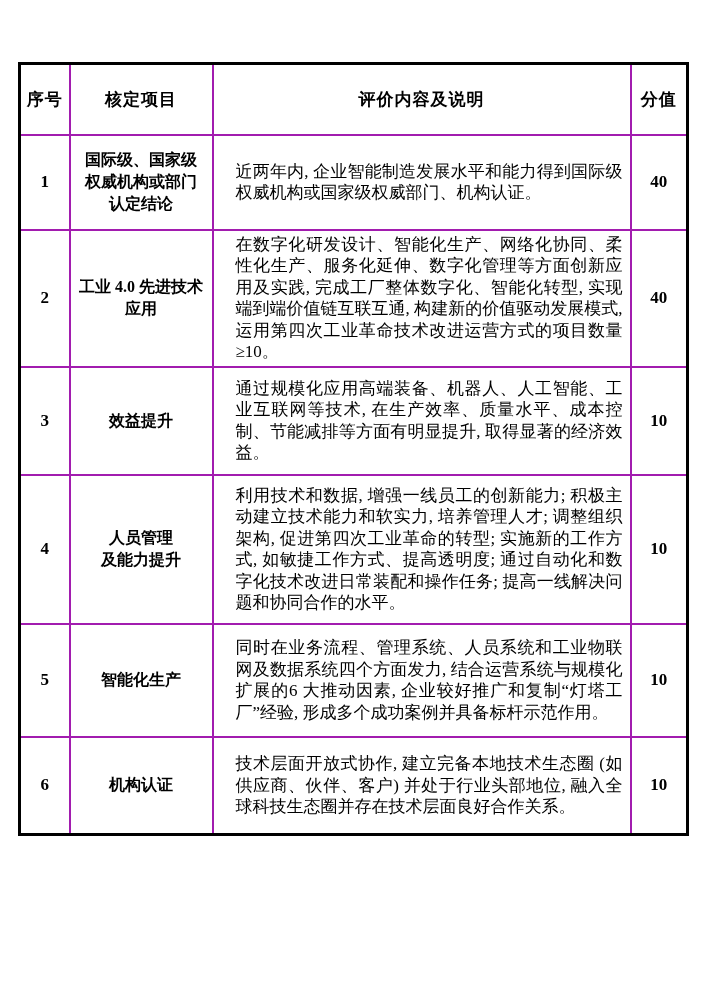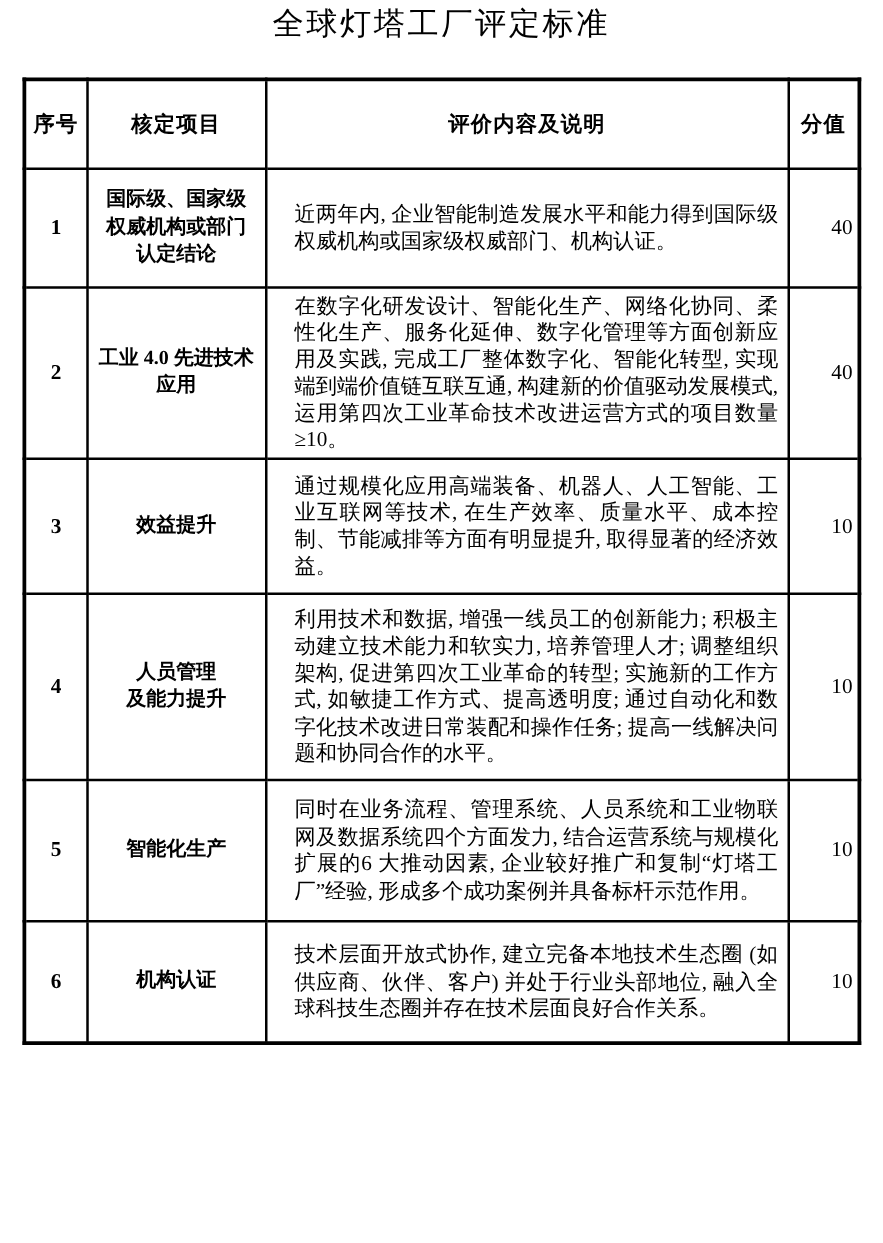--- a/index.html
+++ b/index.html
@@ -30,21 +30,21 @@
   table.eval-table {
     position: absolute;
     left: 18px;
     top: 62px;
     width: 668px;
     border-collapse: collapse;
     table-layout: fixed;
     border: 3px solid #000000;
   }
   .eval-table th, .eval-table td {
-    border: 2px solid #000000;
+    border: 2px solid #a21caf;
     vertical-align: middle;
     padding: 2px 4px;
     overflow: hidden;
   }
   .eval-table th {
     font-size: 17px;
     font-weight: bold;
     text-align: center;
     letter-spacing: 1px;
   }
@@ -72,22 +72,22 @@
     padding: 2px 3px;
   }
   td.content-cell {
     font-size: 17px;
     text-align: justify;
     line-height: 21.5px;
     padding: 3px 7px 3px 22px;
   }
   td.score-cell {
     font-size: 17px;
-    font-weight: normal;
-    text-align: right;
+    font-weight: bold;
+    text-align: center;
   }
   td.total-cell {
     font-size: 17px;
     font-weight: bold;
     text-align: center;
     letter-spacing: 1px;
   }
   td.expert-cell {
     font-size: 17px;
     font-weight: bold;
@@ -95,21 +95,20 @@
   }
   td.blank-cell {
     background: #ffffff;
   }
 </style>
 </head>
 <body>
 
 <div class="page">
 
-  <h1 class="doc-title">全球灯塔工厂评定标准</h1>
 
   <table class="eval-table">
     <colgroup>
       <col style="width:50px">
       <col style="width:143px">
       <col style="width:418px">
       <col style="width:57px">
     </colgroup>
     <thead>
       <tr class="hdr">

